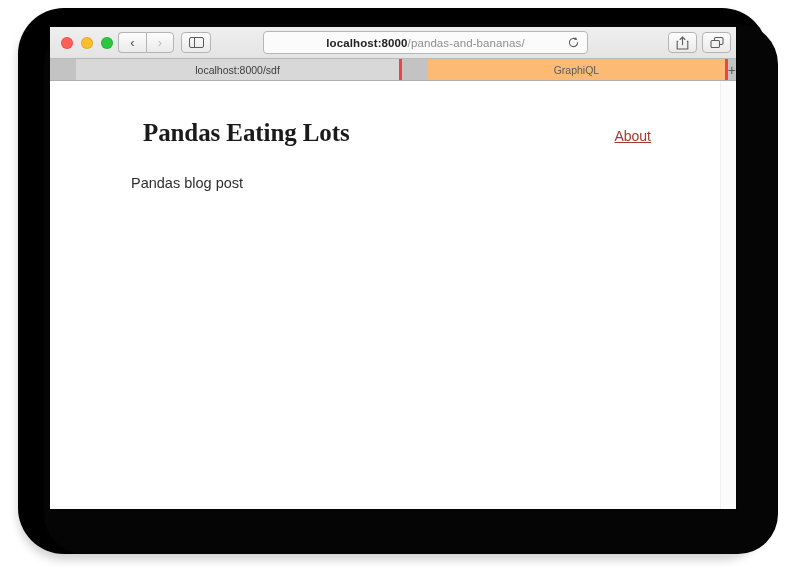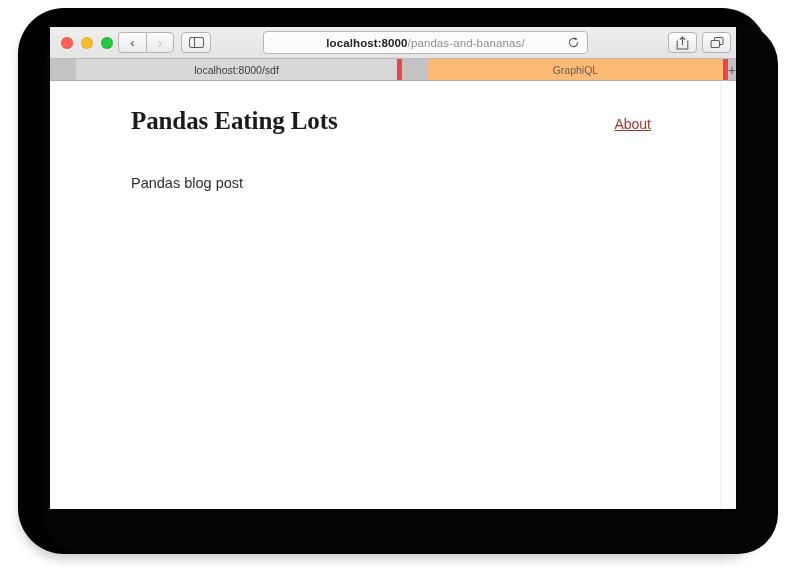--- a/index.html
+++ b/index.html
@@ -126,21 +126,21 @@
     display: flex;
   }
   .tab {
     height: 21px;
     display: flex;
     align-items: center;
     justify-content: center;
     font-size: 10.5px;
     color: #3c3c3c;
     box-sizing: border-box;
-    border-right: 5px solid #ef4444;
+    border-right: 3px solid #ef4444;
     overflow: hidden;
     white-space: nowrap;
     margin-left: 26px;
   }
   .tab.active   { background: #d8d8d8; width: 346px; }
   .tab.inactive { background: #fdba74; width: 318px; color: #5c5c5c; }
   #newtab {
     flex: 1;
     display: flex;
     align-items: center;
@@ -173,21 +173,21 @@
     display: flex;
     align-items: baseline;
     justify-content: space-between;
   }
   #site-title {
     font-family: "Liberation Serif", serif;
     font-weight: bold;
     font-size: 25px;
     color: #1a1a1a;
     letter-spacing: -0.1px;
-    margin: 0;
+    margin: 12px;
   }
   #about-link {
     font-size: 14px;
     color: #a2392c;
     text-decoration: underline;
     cursor: pointer;
   }
   #post-body {
     position: absolute;
     left: 81px;

